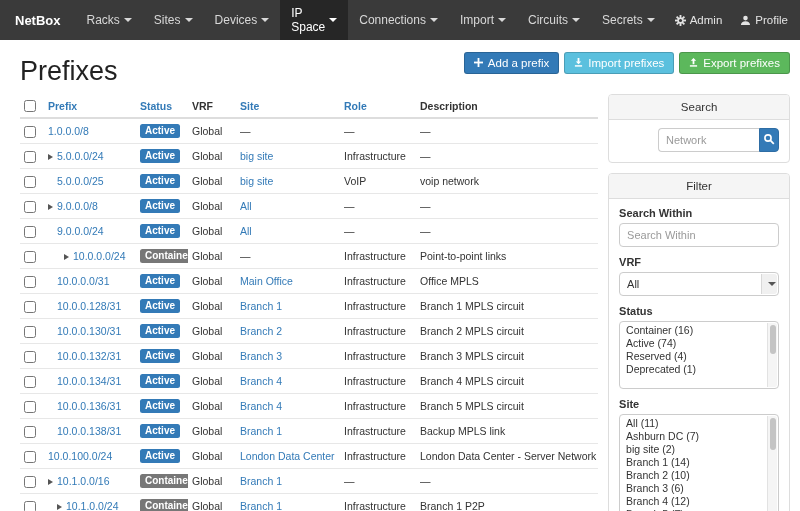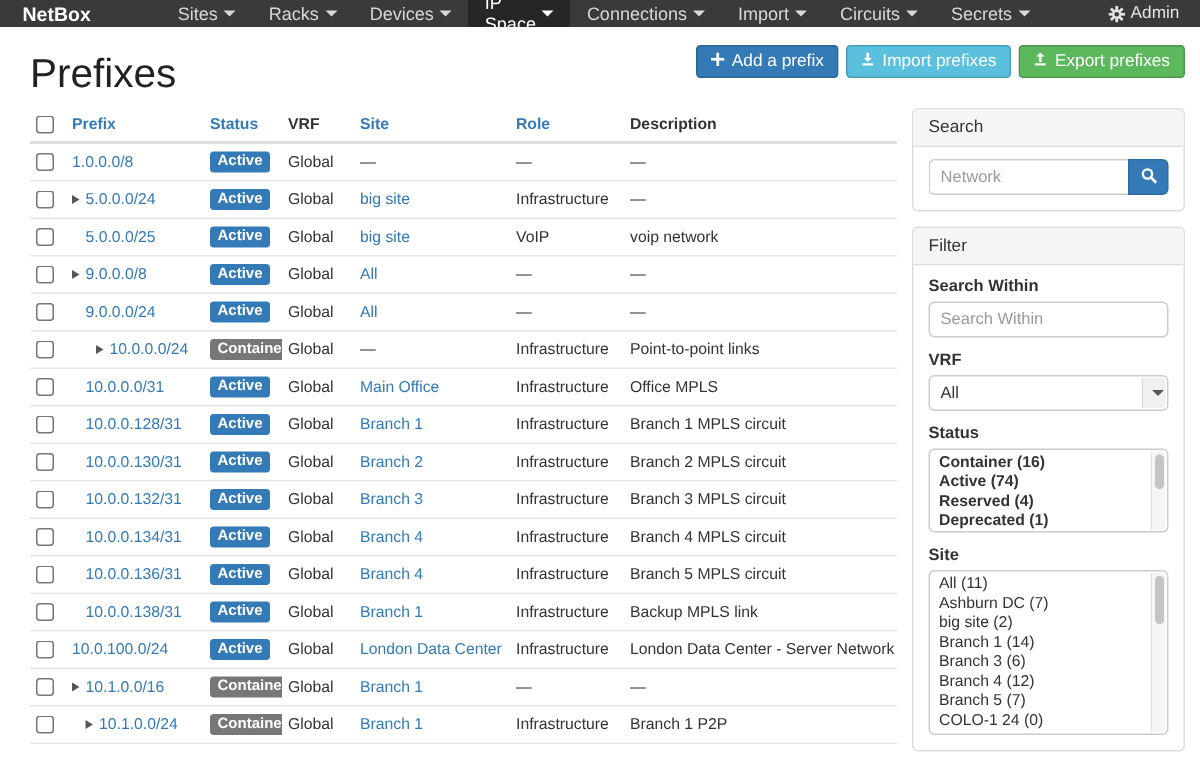--- a/index.html
+++ b/index.html
@@ -1,20 +1,20 @@
 <!DOCTYPE html>
 <html><head>
 <meta charset="utf-8">
 <style>
   * { margin:0; padding:0; box-sizing:border-box; }
   html,body { width:800px; height:511px; overflow:hidden; background:#fff;
     font-family:"Liberation Sans", sans-serif; }
 
   
-  .navbar { height:18px; background:#3a3a3a; display:flex; align-items:stretch;gap:32px; }
+  .navbar { height:40px; background:#3a3a3a; display:flex; align-items:stretch; }
   .brand { color:#fff; font-size:13px; font-weight:bold; display:flex; align-items:center; padding:0 15px; text-decoration:none; }
   .nav-menu { display:flex; align-items:stretch; }
   .nav-link { color:#d8d8d8; font-size:12px; text-decoration:none; display:flex; align-items:center; padding:0 11px; }
   .nav-link.active { background:#262626; color:#fff; }
   .caret { display:inline-block; width:0; height:0; border-left:4px solid transparent; border-right:4px solid transparent; border-top:4px solid currentColor; margin-left:4px; vertical-align:middle; }
   .caret.dark { border-top-color:#555; }
   .nav-right { margin-left:auto; display:flex; align-items:center; padding-right:8px; }
   .nav-right a { color:#e3e3e3; font-size:11.5px; text-decoration:none; display:flex; align-items:center; gap:4px; padding:0 9px; height:100%; }
   .nav-right .nicon { display:inline-flex; align-items:center; }
 
@@ -35,50 +35,50 @@
   .prefix-table th.sortable { color:#337ab7; cursor:pointer; }
   .prefix-table td { padding:5px 4px; border-top:1px solid #e7e7e7; font-size:10.5px; color:#333; white-space:nowrap; overflow:hidden; }
   .prefix-table tbody tr:first-child td { border-top:none; }
   .prefix-table a { color:#337ab7; text-decoration:none;text-align:right; }
   .c-check input { width:12px; height:12px; vertical-align:middle; }
   .badge { display:inline-block; color:#fff; font-size:10px; font-weight:bold; padding:2px 5px; border-radius:2.5px; line-height:10px; }
   .tree-caret { display:inline-block; width:0; height:0; border-top:3.5px solid transparent; border-bottom:3.5px solid transparent; border-left:5px solid #555; margin-right:4px; }
 
   
   .panel { border:1px solid #ddd; border-radius:4px; margin-bottom:10px; background:#fff; }
-  .panel-heading { background:#f5f5f5; border-bottom:1px solid #ddd; padding:6px 10px; font-size:11.5px; color:#333; border-radius:3px 3px 0 0; }
+  .panel-heading { background:#f5f5f5; border-bottom:1px solid #ddd; padding:6px 10px; font-size:11.5px; color:#333; border-radius:3px 3px 0 0;text-align:center; }
   .panel-body { padding:8px 10px 10px; }
-  .input-group { display:flex; }
+  .input-group { display:flex;margin-left:39px; }
   .input-group input { flex:1 1 auto; min-width:0; height:24px; border:1px solid #ccc; border-right:none; border-radius:4px 0 0 4px; padding:0 7px; font-size:11px; font-family:inherit; color:#333; }
   .input-group input::placeholder, .text-input::placeholder { color:#9a9a9a; }
   .search-btn { width:32px; height:24px; background:#337ab7; border:1px solid #2e6da4; border-radius:0 4px 4px 0; display:flex; align-items:center; justify-content:center; cursor:pointer; }
   .f-label { font-weight:bold; font-size:11px; color:#333; margin:9px 0 4px; }
   .f-label:first-child { margin-top:0; }
   .text-input { width:100%; height:24px; border:1px solid #ccc; border-radius:4px; padding:0 7px; font-size:11px; font-family:inherit; color:#333; }
   .select { position:relative; height:24px; border:1px solid #ccc; border-radius:4px; background:#fff; font-size:11px; color:#333; display:flex; align-items:center; padding:0 20px 0 7px; }
   .sel-btn { position:absolute; right:1px; top:1px; bottom:1px; width:16px; background:#f0f0f0; border-left:1px solid #d8d8d8; border-radius:0 3px 3px 0; display:flex; align-items:center; justify-content:center; }
   .multi { position:relative; border:1px solid #ccc; border-radius:4px; background:#fff; padding:2px 14px 2px 6px; overflow:hidden; }
   .multi .opt { font-size:10.5px; line-height:13px; color:#333; white-space:nowrap; overflow:hidden; }
   .multi .sb { position:absolute; right:1px; top:1px; bottom:1px; width:10px; background:#f5f5f5; border-left:1px solid #e2e2e2; border-radius:0 3px 3px 0; }
   .multi .sb .thumb { position:absolute; left:1.5px; right:1.5px; top:2px; background:#c4c4c4; border-radius:3px; }
-  .multi.status { height:56px;font-weight:bold; } .multi.status .thumb { height:45%; }
+  .multi.status { height:68px; } .multi.status .thumb { height:45%; }
   .multi.site { height:110px; } .multi.site .thumb { height:30%; }
 </style>
 </head>
 <body>
 
 <div class="navbar">
   <a href="#" class="brand">NetBox</a>
   <div class="nav-menu">
       <a href="#" class="nav-link">
+        <span>Racks</span>
+        <b class="caret"></b>
+      </a>
+      <a href="#" class="nav-link">
         <span>Sites</span>
-        <b class="caret"></b>
-      </a>
-      <a href="#" class="nav-link">
-        <span>Racks</span>
         <b class="caret"></b>
       </a>
       <a href="#" class="nav-link">
         <span>Devices</span>
         <b class="caret"></b>
       </a>
       <a href="#" class="nav-link active">
         <span>IP Space</span>
         <b class="caret"></b>
       </a>
@@ -366,20 +366,21 @@
             <div class="opt">Reserved (4)</div>
             <div class="opt">Deprecated (1)</div>
             <span class="sb">
               <span class="thumb"></span>
             </span>
           </div><div class="f-label">Site</div><div class="multi site">
             <div class="opt">All (11)</div>
             <div class="opt">Ashburn DC (7)</div>
             <div class="opt">big site (2)</div>
             <div class="opt">Branch 1 (14)</div>
+            <div class="opt">Branch 2 (10)</div>
             <div class="opt">Branch 3 (6)</div>
             <div class="opt">Branch 4 (12)</div>
             <div class="opt">Branch 5 (7)</div>
             <div class="opt">COLO-1 24 (0)</div>
             <span class="sb">
               <span class="thumb"></span>
             </span>
           </div></div>
     </div>
 

